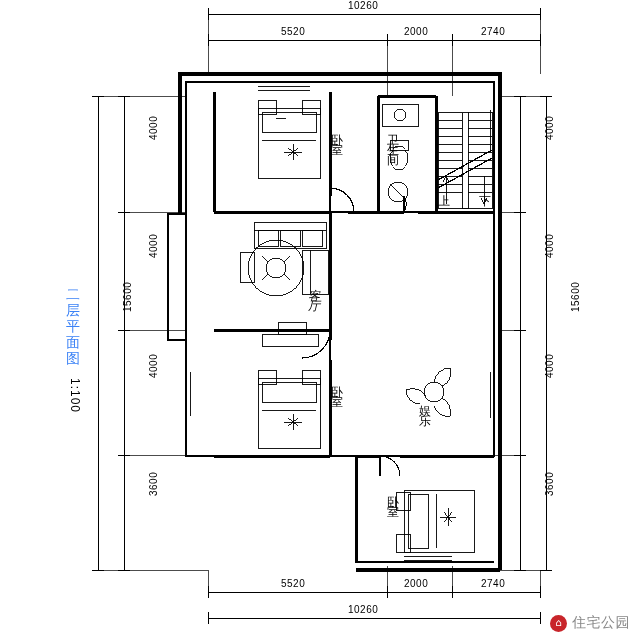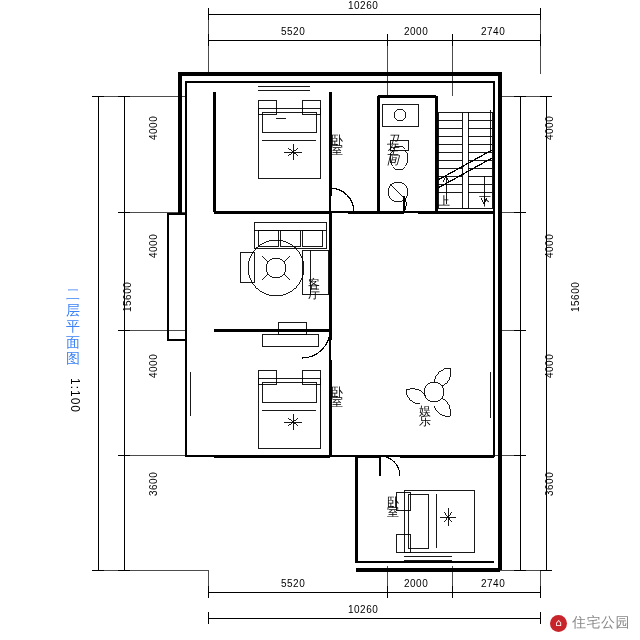--- a/index.html
+++ b/index.html
@@ -288,22 +288,22 @@
   <div class="dim-txt v" style="left:148px;top:496px;transform:rotate(-90deg);">3600</div>
   <div class="dim-txt v" style="left:122px;top:312px;transform:rotate(-90deg);">15600</div>
 
   <div class="dim-txt v" style="left:544px;top:140px;transform:rotate(-90deg);">4000</div>
   <div class="dim-txt v" style="left:544px;top:258px;transform:rotate(-90deg);">4000</div>
   <div class="dim-txt v" style="left:544px;top:378px;transform:rotate(-90deg);">4000</div>
   <div class="dim-txt v" style="left:544px;top:496px;transform:rotate(-90deg);">3600</div>
   <div class="dim-txt v" style="left:570px;top:312px;transform:rotate(-90deg);">15600</div>
 
   <div class="room-lbl" style="left:331px;top:135px;">卧室</div>
-  <div class="room-lbl" style="left:387px;top:135px;font-style:italic;">卫生间</div>
-  <div class="room-lbl" style="left:308px;top:279px;">客厅</div>
+  <div class="room-lbl" style="left:387px;top:135px;">卫生间</div>
+  <div class="room-lbl" style="left:308px;top:291px;font-style:italic;">客厅</div>
   <div class="room-lbl" style="left:331px;top:387px;">卧室</div>
   <div class="room-lbl" style="left:419px;top:406px;">娱乐</div>
   <div class="room-lbl" style="left:387px;top:497px;">卧室</div>
 
   <div class="room-lbl" style="left:438px;top:196px;">上</div>
   <div class="room-lbl" style="left:479px;top:196px;">下</div>
 
   <div class="title-v" style="left:66px;top:286px;">二层平面图</div>
   <div class="scale-v" style="left:68px;top:378px;writing-mode:vertical-rl;">1:100</div>
 

